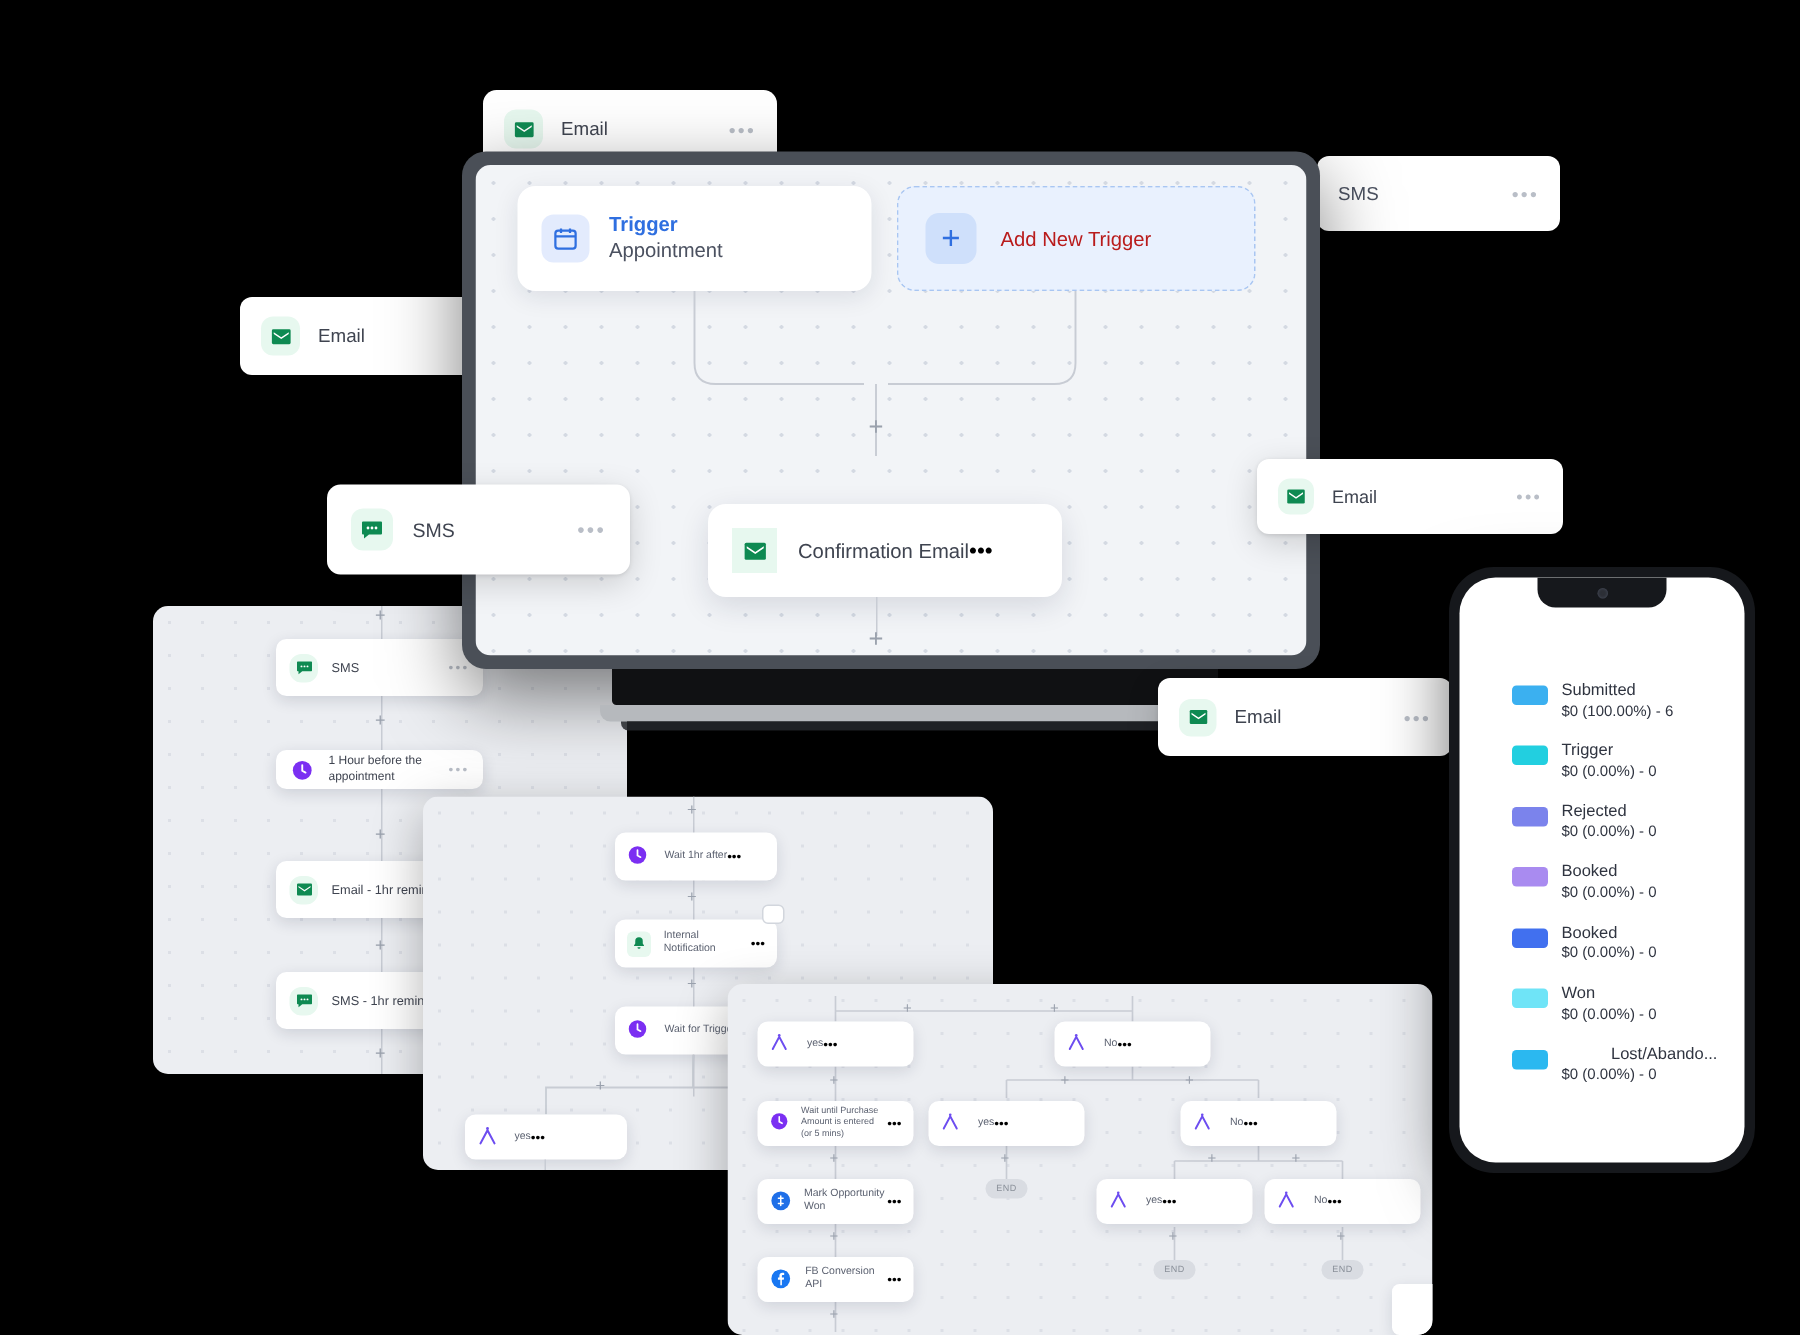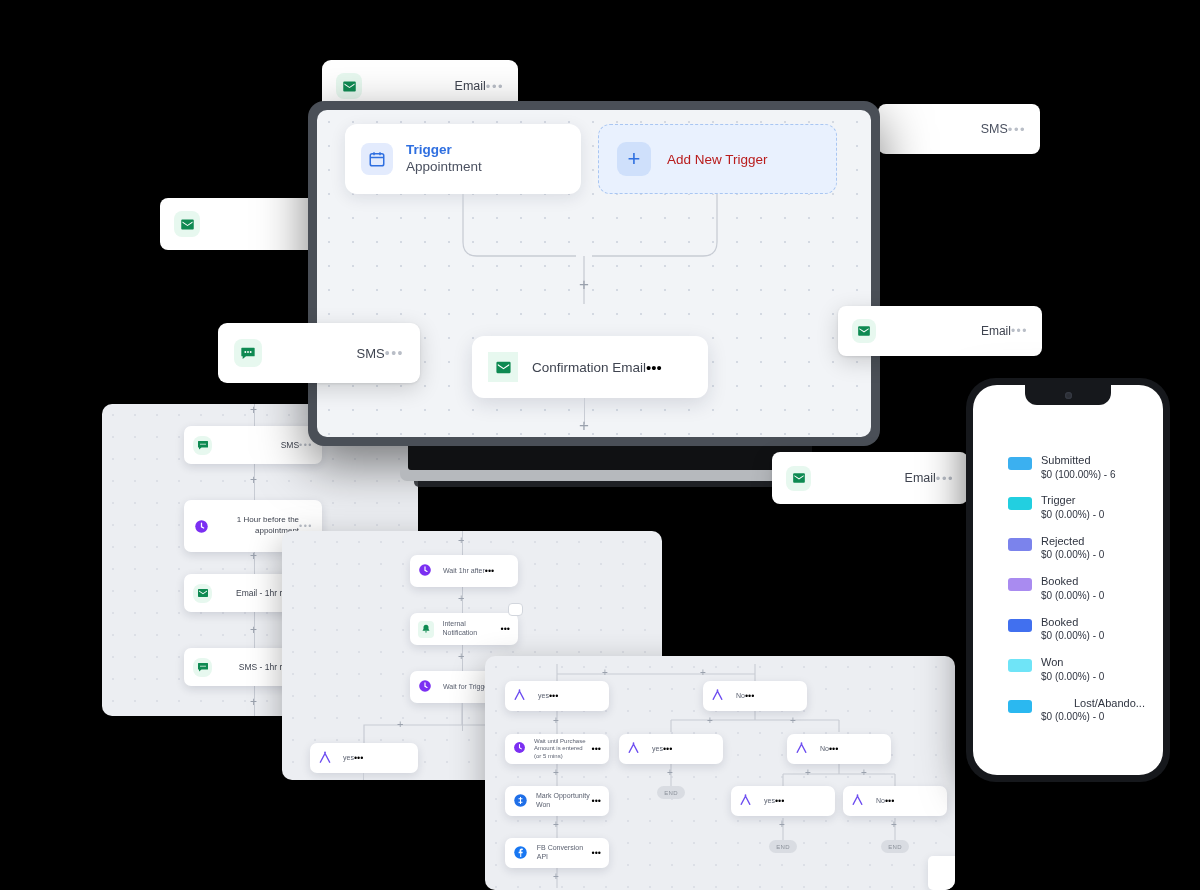--- a/index.html
+++ b/index.html
@@ -2,21 +2,21 @@
 <html><head>
 <meta charset="utf-8">
 <style>
   html,body{margin:0;padding:0;background:#000;}
   body{width:1200px;height:890px;overflow:hidden;font-family:"Liberation Sans",sans-serif;}
   #stage{position:relative;width:1200px;height:890px;background:#000;overflow:hidden;}
 
   
   .card{position:absolute;background:#fff;border-radius:10px;
         box-shadow:0 6px 22px rgba(0,0,0,.16),0 1px 3px rgba(0,0,0,.10);
-        display:flex;align-items:center;box-sizing:border-box;text-align:right;}
+        display:flex;align-items:center;box-sizing:border-box;}
   .card .ic{flex:0 0 auto;display:flex;align-items:center;justify-content:center;border-radius:8px;}
   .card .lbl{flex:1 1 auto;color:#3f4450;overflow:hidden;white-space:pre-line;}
   .card .dots{flex:0 0 auto;color:#b9bec7;letter-spacing:1.5px;}
 
   
   .ic-email{background:#e7f8ef;}
   .ic-sms{background:#e7f8ef;}
   .ic-clock{background:transparent;}
 
   
@@ -132,21 +132,21 @@
             <circle cx="12" cy="10.5" r="1.3" fill="#fff"></circle>
             <circle cx="16" cy="10.5" r="1.3" fill="#fff"></circle>
           </svg>
       </span>
       <span class="lbl" style="font-size:8.5px;">SMS</span>
       <span class="dots" style="font-size:9px;">•••</span>
     </div>
 
     <div class="miniplus" style="left:148px;top:70px;font-size:12px;">+</div>
 
-    <div class="card" style="left:82px;top:96px;width:138px;height:52px;padding:0 9px;border-radius:7px;box-shadow:0 3px 10px rgba(20,30,60,.14);">
+    <div class="card" style="left:82px;top:96px;width:138px;height:26px;padding:0 9px;border-radius:7px;box-shadow:0 3px 10px rgba(20,30,60,.14);">
       <span class="ic ic-clock" style="width:17px;height:17px;margin-right:9px;">
         <svg width="15" height="15" viewBox="0 0 24 24">
             <circle cx="12" cy="12" r="10" fill="#7b2ff2"></circle>
             <path d="M12 6.5v6l3.5 2" stroke="#fff" stroke-width="2" fill="none" stroke-linecap="round"></path>
           </svg>
       </span>
       <span class="lbl" style="font-size:8px;line-height:1.35;">1 Hour before the
 appointment</span>
       <span class="dots" style="font-size:9px;">•••</span>
     </div>

